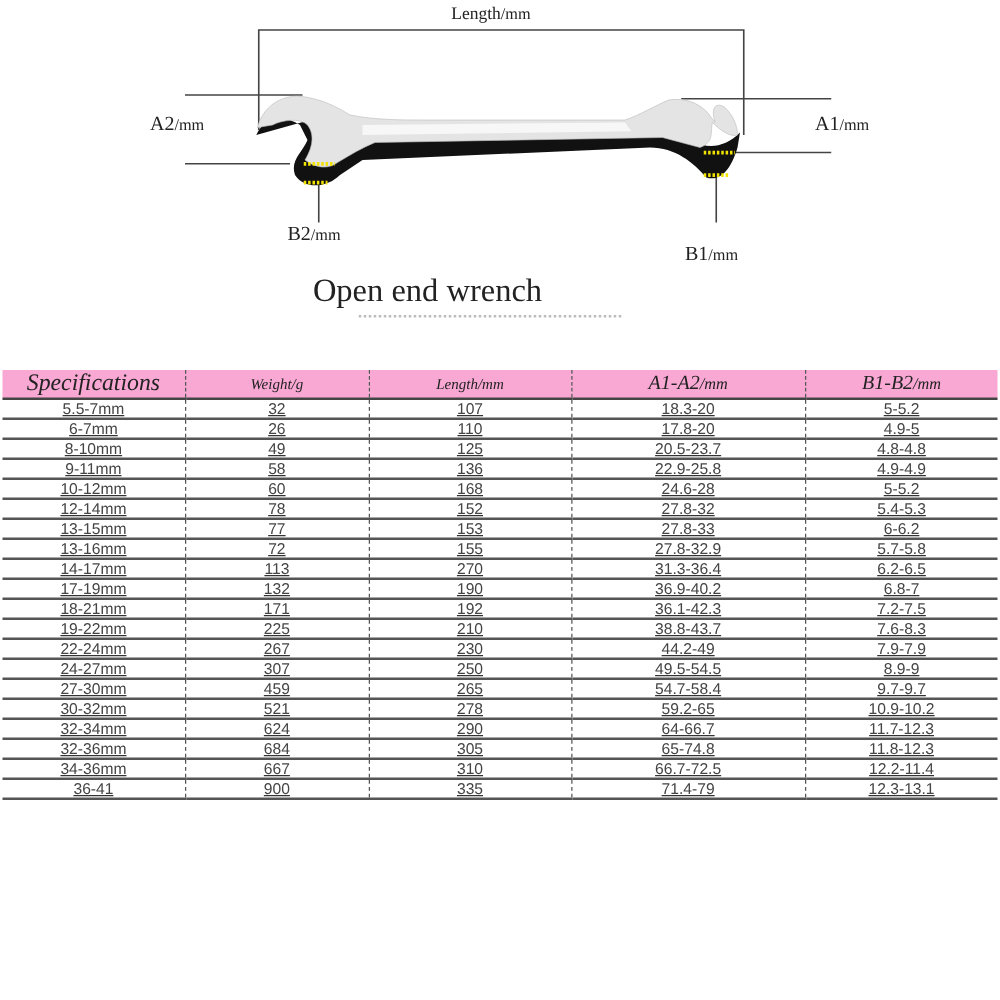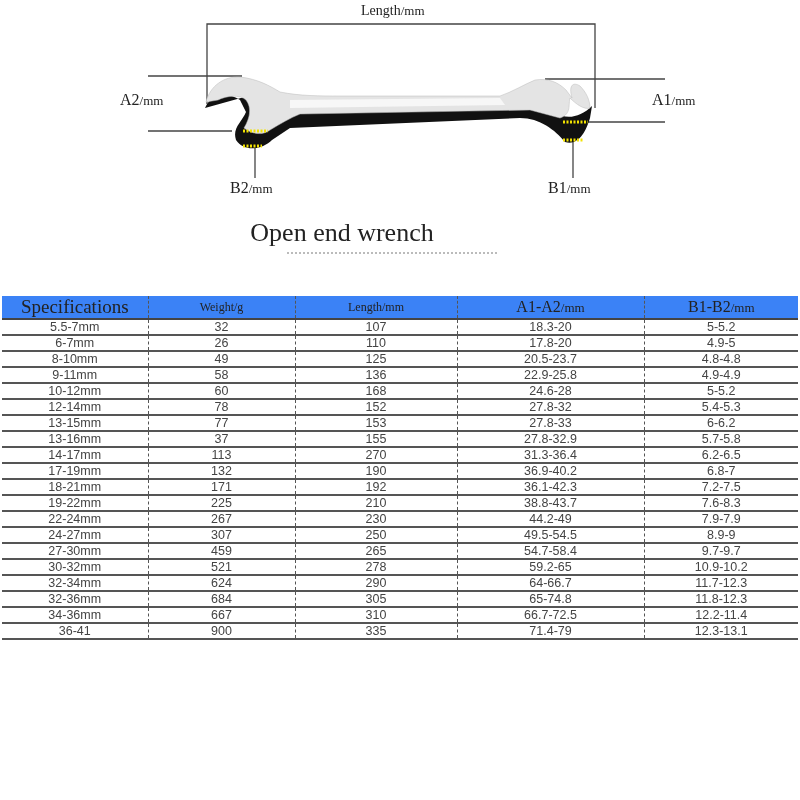--- a/index.html
+++ b/index.html
@@ -6,26 +6,26 @@
     body { width: 800px; height: 800px; position: relative; overflow: hidden; font-family: "Liberation Sans", sans-serif; color: #333; }
     .diagram { position: absolute; left: 0; top: 0; width: 800px; height: 270px; }
     .diagram svg { position: absolute; left: 0; top: 0; }
     .dlabel { position: absolute; font-family: "Liberation Serif", serif; color: #222; white-space: nowrap; }
     .dlabel .unit { font-size: 13px; }
     .title { position: absolute; left: 0; width: 684px; top: 218px; text-align: center; font-family: "Liberation Serif", serif; font-size: 26px; color: #222; }
     .title-underline { position: absolute; left: 287px; top: 252px; width: 210px; height: 0; border-top: 2px dotted #bbb; }
     table.spec { position: absolute; left: 2px; top: 296px; width: 796px; border-collapse: collapse; table-layout: fixed; }
     table.spec th, table.spec td { text-align: center; padding: 0; border-left: 1.5px dashed #555; }
     table.spec th:first-child, table.spec td:first-child { border-left: none; }
-    table.spec thead tr { background: #3b82f6; height: 22px; }
+    table.spec thead tr { background: #f9a8d4; height: 22px; font-style: italic; }
     table.spec th { font-family: "Liberation Serif", serif; font-weight: normal; color: #222; border-bottom: 2px solid #444; }
     th.big { font-size: 19px; }
     th.small { font-size: 12px; }
     th .unit { font-size: 13px; }
-    table.spec tbody tr { height: 14px; }
+    table.spec tbody tr { height: 14px; text-decoration: underline; }
     table.spec td { font-size: 12.5px; color: #444; border-bottom: 2px solid #555; font-family: "Liberation Sans Narrow", "Liberation Sans", sans-serif; }
     table.spec tbody tr:last-child td { border-bottom: 2px solid #555; }
   </style>
 </head>
 <body>
 
 <div class="diagram">
   <svg width="800" height="270" viewBox="0 0 800 270">
 
     <g stroke="#444" stroke-width="1.3" fill="none">
@@ -47,21 +47,21 @@
       <line x1="243" y1="131" x2="268" y2="131"></line>
       <line x1="243" y1="146" x2="262" y2="146"></line>
       <line x1="563" y1="122" x2="588" y2="122"></line>
       <line x1="563" y1="140" x2="583" y2="140"></line>
     </g>
   </svg>
   <div class="dlabel" style="left:361px; top:3px; font-size:14px;"><span>Length</span><span class="unit">/mm</span></div>
   <div class="dlabel" style="left:120px; top:91px; font-size:16px;text-align:right;"><span>A2</span><span class="unit">/mm</span></div>
   <div class="dlabel" style="left:652px; top:91px; font-size:16px;"><span>A1</span><span class="unit">/mm</span></div>
   <div class="dlabel" style="left:230px; top:179px; font-size:16px;"><span>B2</span><span class="unit">/mm</span></div>
-  <div class="dlabel" style="left:548px; top:179px; font-size:16px;"><span>B1</span><span class="unit">/mm</span></div>
+  <div class="dlabel" style="left:548px; top:195px; font-size:16px;"><span>B1</span><span class="unit">/mm</span></div>
 </div>
 
 <div class="title">Open end wrench</div>
 <div class="title-underline"></div>
 
 <table class="spec">
   <colgroup>
     <col style="width:146px">
       <col style="width:147px">
       <col style="width:162px">
@@ -122,21 +122,21 @@
       </tr>
       <tr>
         <td>13-15mm</td>
         <td>77</td>
         <td>153</td>
         <td>27.8-33</td>
         <td>6-6.2</td>
       </tr>
       <tr>
         <td>13-16mm</td>
-        <td>37</td>
+        <td>72</td>
         <td>155</td>
         <td>27.8-32.9</td>
         <td>5.7-5.8</td>
       </tr>
       <tr>
         <td>14-17mm</td>
         <td>113</td>
         <td>270</td>
         <td>31.3-36.4</td>
         <td>6.2-6.5</td>

